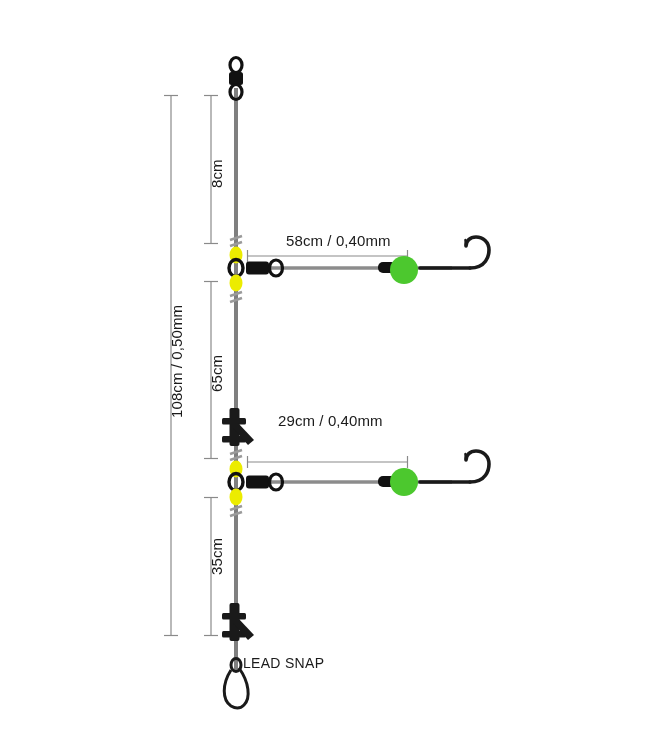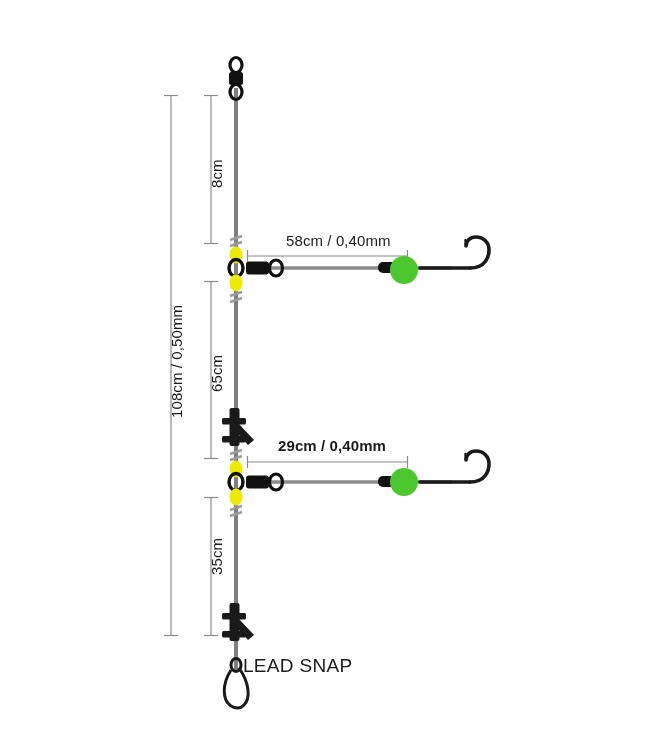--- a/index.html
+++ b/index.html
@@ -35,21 +35,21 @@
     white-space: nowrap;
     letter-spacing: 0.1px;
   }
   .dim-label.vertical {
     transform-origin: 0 0;
     transform: rotate(-90deg);
   }
   .snap-label {
     position: absolute;
     font-family: "Liberation Sans", sans-serif;
-    font-size: 19px;
+    font-size: 14px;
     color: #1b1b1b;
     white-space: nowrap;
     letter-spacing: 0.3px;
   }
 </style>
 </head>
 <body>
 
 <div id="stage">
 
@@ -205,17 +205,17 @@
   <div class="dim-label vertical" style="left:168px; top:418px;">108cm / 0,50mm</div>
 
   <div class="dim-label vertical" style="left:208px; top:188px;">8cm</div>
 
   <div class="dim-label vertical" style="left:208px; top:392px;">65cm</div>
 
   <div class="dim-label vertical" style="left:208px; top:575px;">35cm</div>
 
   <div class="dim-label" style="left:286px; top:232px;">58cm / 0,40mm</div>
 
-  <div class="dim-label" style="left:278px; top:437px;font-weight:bold;">29cm / 0,40mm</div>
+  <div class="dim-label" style="left:278px; top:412px;">29cm / 0,40mm</div>
 
   <div class="snap-label" style="left:243px; top:655px;">LEAD SNAP</div>
 
 </div>
 
 </body></html>

